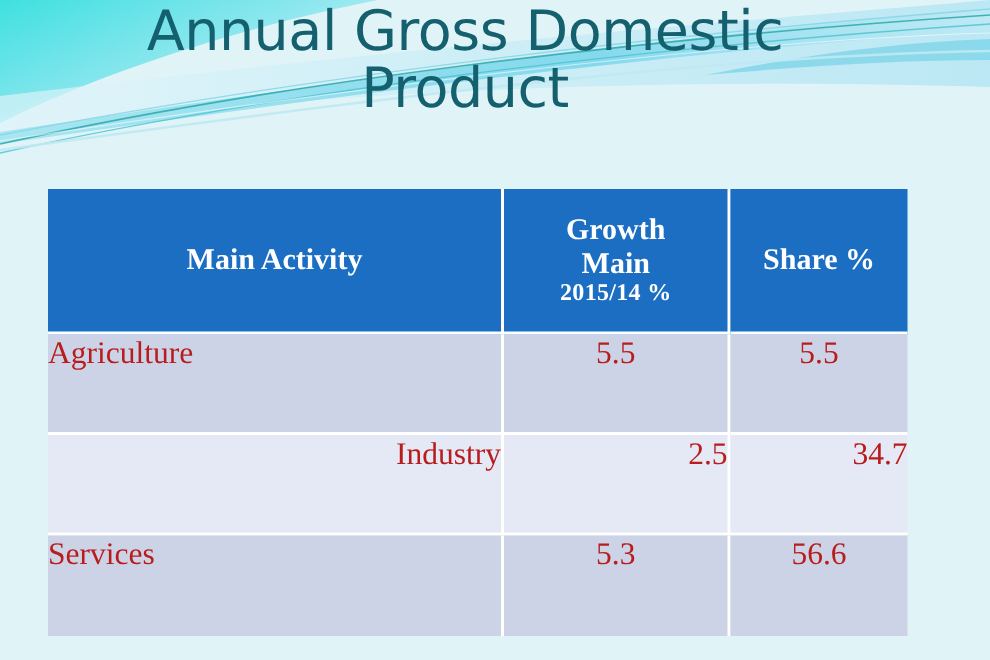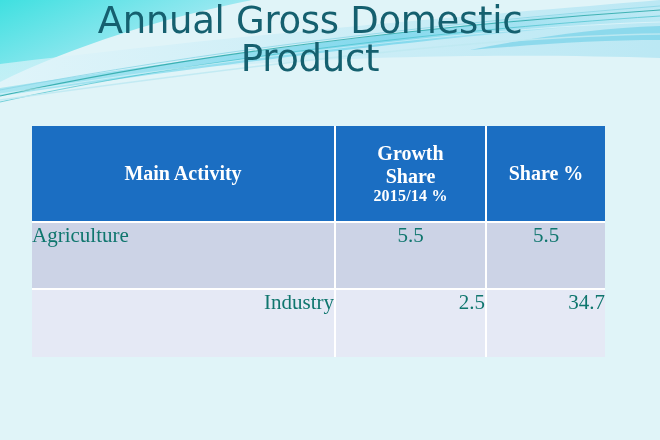--- a/index.html
+++ b/index.html
@@ -88,21 +88,21 @@
 
   .col-activity { width: 304px; }
   .col-growth   { width: 151px; }
   .col-share    { width: 118px; }
 
   tbody td {
     height: 67px;
     vertical-align: middle;
     font-family: "Liberation Serif", "DejaVu Serif", serif;
     font-size: 21px;
-    color: #0f766e;
+    color: #b91c1c;
   }
 
   tbody td.cell-activity {
     text-align: left;
     padding-left: 9px;
     vertical-align: top;
     padding-top: 7px;
   }
 
   tbody td.cell-num {
@@ -160,31 +160,36 @@
   <colgroup>
     <col class="col-activity">
     <col class="col-growth">
     <col class="col-share">
   </colgroup>
   <thead>
     <tr>
       <th>Main Activity</th>
       <th>
         <span>Growth</span><br>
-        <span>Share</span>
+        <span>Main</span>
         <span class="sub-line">2015/14  %</span>
       </th>
       <th>Share %</th>
     </tr>
   </thead>
   <tbody>
     <tr class="row-dark">
       <td class="cell-activity">Agriculture</td>
       <td class="cell-num">5.5</td>
       <td class="cell-num">5.5</td>
     </tr>
     <tr class="row-light">
       <td class="cell-activity">Industry</td>
       <td class="cell-num">2.5</td>
       <td class="cell-num">34.7</td>
     </tr>
+    <tr class="row-dark">
+      <td class="cell-activity">Services</td>
+      <td class="cell-num">5.3</td>
+      <td class="cell-num">56.6</td>
+    </tr>
   </tbody>
 </table>
 
 </body></html>

